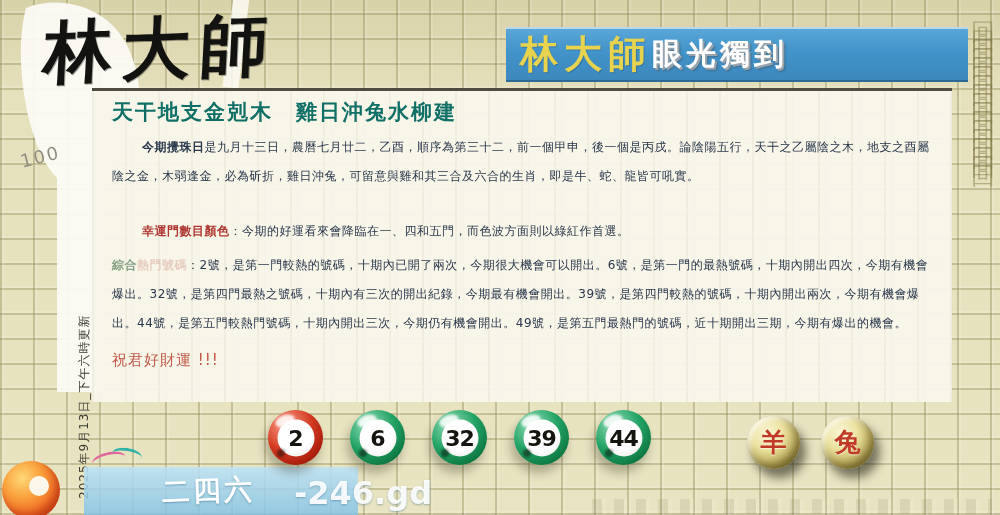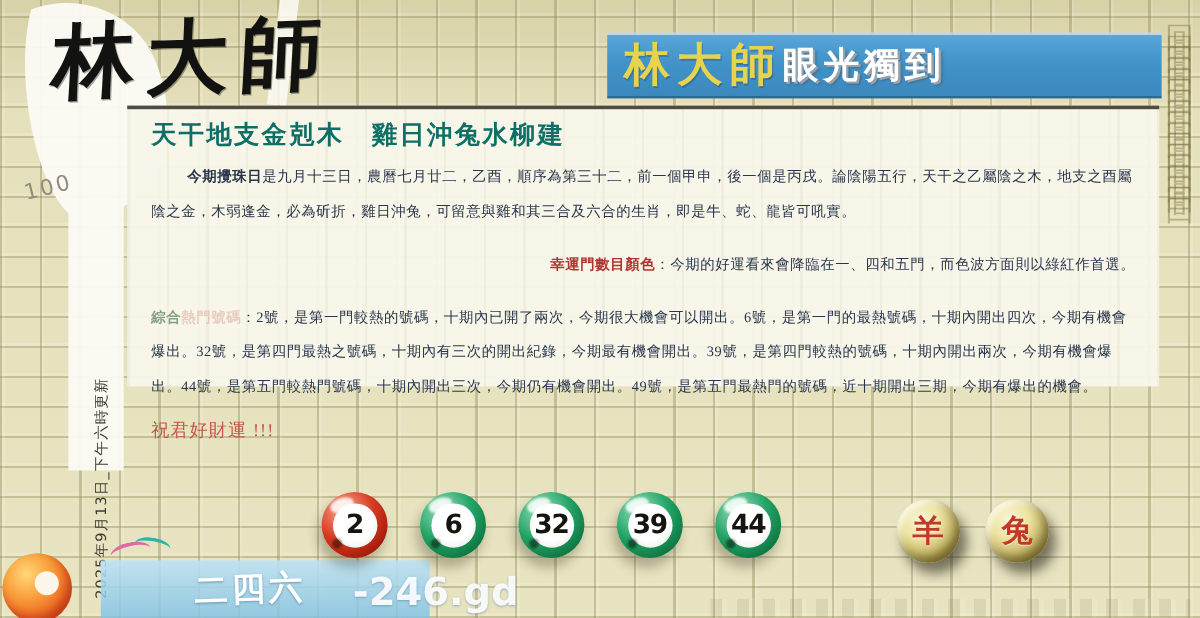--- a/index.html
+++ b/index.html
@@ -28,31 +28,31 @@
     text-shadow:1px 1px 0 rgba(0,0,0,.35);}
   .banner{position:absolute; left:506px; top:27px; width:462px; height:55px; z-index:2;
     background:linear-gradient(180deg,#5aa6d8 0%,#4193c9 45%,#3c88bd 100%);
     border-top:2px solid #bcd9ec; border-bottom:2px solid #2b6a97;
     display:flex; align-items:center; padding-left:14px; box-sizing:border-box;}
   .banner-brand{font-family:"DejaVu Serif",serif; font-weight:bold; font-size:38px;
     color:#e8d34f; letter-spacing:6px; text-shadow:1px 1px 0 rgba(0,0,0,.18);}
   .banner-slogan{font-weight:bold; font-size:30px; color:#ffffff; letter-spacing:4px;
     text-shadow:2px 2px 0 #97a2aa, 3px 3px 2px rgba(60,60,60,.4);}
   
-  .panel{position:absolute; left:106px; top:88px; width:860px; height:234px; z-index:3;
+  .panel{position:absolute; left:92px; top:88px; width:860px; height:314px; z-index:3;
     background:rgba(248,246,234,.97); border-top:3px solid #4e4c40;
     background-image:repeating-linear-gradient(90deg, rgba(160,150,100,.08) 0 2px, transparent 2px 33px);
-    padding:7px 20px 0 20px; box-sizing:border-box; color:#28374b;font-family:Liberation Serif, serif;}
+    padding:7px 20px 0 20px; box-sizing:border-box; color:#28374b;}
   .title{font-weight:bold; font-size:21px; letter-spacing:2px; color:#0e6f66; margin:0 0 7px 0;}
   .para{font-size:12px; line-height:29px; letter-spacing:.5px; margin:0;}
   .indent{text-indent:2.5em;}
   .lead{font-weight:bold;}
-  .lucky{margin-top:15px;text-align:right;}
+  .lucky{margin-top:26px;}
   .lucky-label{color:#ae3530; font-weight:bold;}
-  .analysis{margin-top:15px;}
+  .analysis{margin-top:5px;}
   .an-label-visible{color:rgba(96,134,98,.75); font-weight:bold;}
   .an-label-faded{color:rgba(198,120,110,.32); font-weight:bold;}
   .blessing{margin-top:8px; font-size:15px; color:#c25848; letter-spacing:1px;}
   
   .balls{position:absolute; left:268px; top:410px; display:flex; gap:27px; z-index:4;}
   .ball{position:relative; width:55px; height:55px; border-radius:50%;
     box-shadow:-3px 8px 10px rgba(40,40,20,.30);}
   .ball.red{background:radial-gradient(circle at 34% 28%, #ffd9cf 0%, #f0806a 16%, #d43b22 46%, #a81d0b 76%, #6d0f03 100%);}
   .ball.green{background:radial-gradient(circle at 34% 28%, #d8f5e6 0%, #6cc99b 16%, #23a366 46%, #0f7a44 76%, #07522b 100%);}
   .ball::before{content:""; position:absolute; left:7px; top:5px; width:20px; height:12px;

